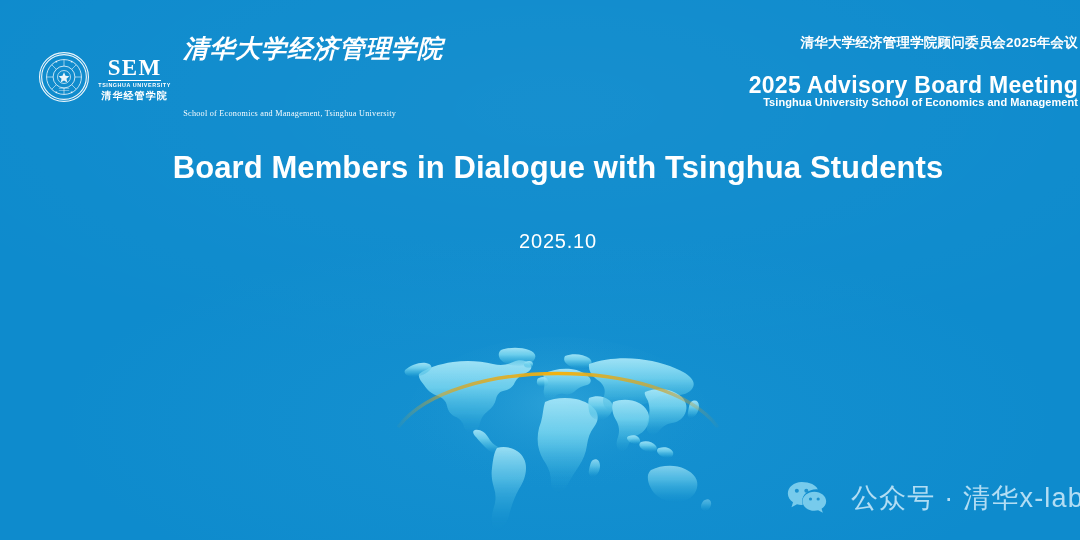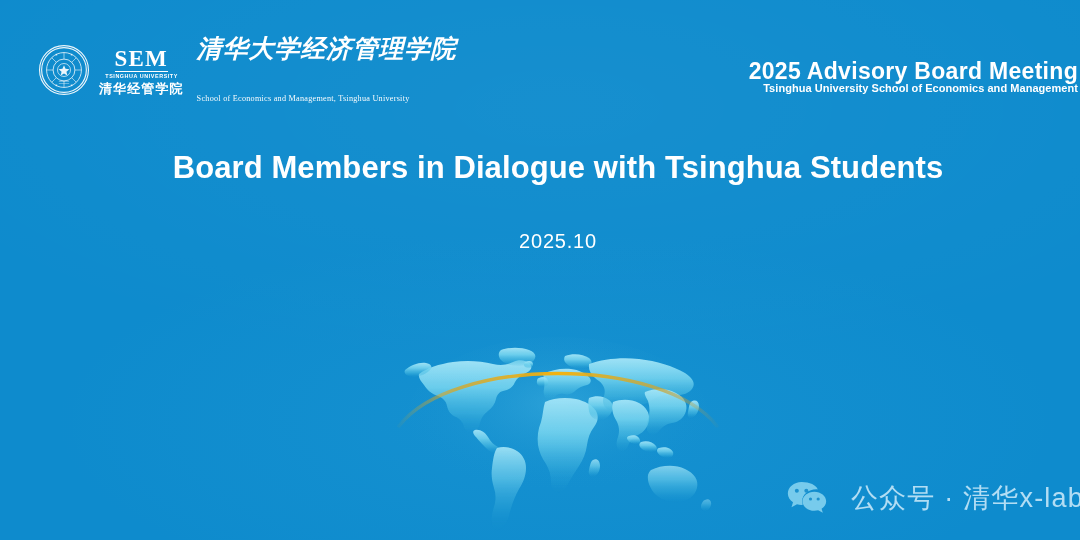--- a/index.html
+++ b/index.html
@@ -66,21 +66,21 @@
     padding-bottom: 1px;
   }
   .logo-sem-en {
     font-size: 5.3px;
     letter-spacing: 0.55px;
     font-weight: 700;
     margin-top: 2.5px;
     transform: scaleX(1.02);
   }
   .logo-sem-cn {
-    font-size: 13px;
+    font-size: 10px;
     letter-spacing: 1.1px;
     font-weight: 700;
     margin-top: 2px;
   }
   .logo-cn-block {
     display: flex;
     flex-direction: column;
     justify-content: center;
     margin-left: 4px;
     gap: 30px;
@@ -91,21 +91,21 @@
     font-weight: 700;
     letter-spacing: 1px;
     font-style: italic;
     line-height: 1.05;
     white-space: nowrap;
   }
   .logo-cn-en {
     font-family: "Liberation Serif", "DejaVu Serif", serif;
     font-size: 8.2px;
     letter-spacing: 0.25px;
-    margin-top: 2px;
+    margin-top: 17px;
     white-space: nowrap;
     opacity: 0.97;
   }
 
   .meeting-block {
     position: absolute;
     right: 38px;
     top: 36px;
     text-align: right;
     line-height: 1;
@@ -239,20 +239,21 @@
         <div class="logo-sem-cn">清华经管学院</div>
       </div>
 
       <div class="logo-cn-block">
         <div class="logo-cn-main">清华大学经济管理学院</div>
         <div class="logo-cn-en">School of Economics and Management, Tsinghua University</div>
       </div>
     </div>
 
     <div class="meeting-block">
+      <div class="meeting-cn">清华大学经济管理学院顾问委员会2025年会议</div>
       <div class="meeting-en">2025 Advisory Board Meeting</div>
       <div class="meeting-sub">Tsinghua University School of Economics and Management</div>
     </div>
   </div>
 
   <div class="titles">
     <div class="title-en">Board Members in Dialogue with Tsinghua Students</div>
     <div class="title-date">2025.10</div>
   </div>
 

